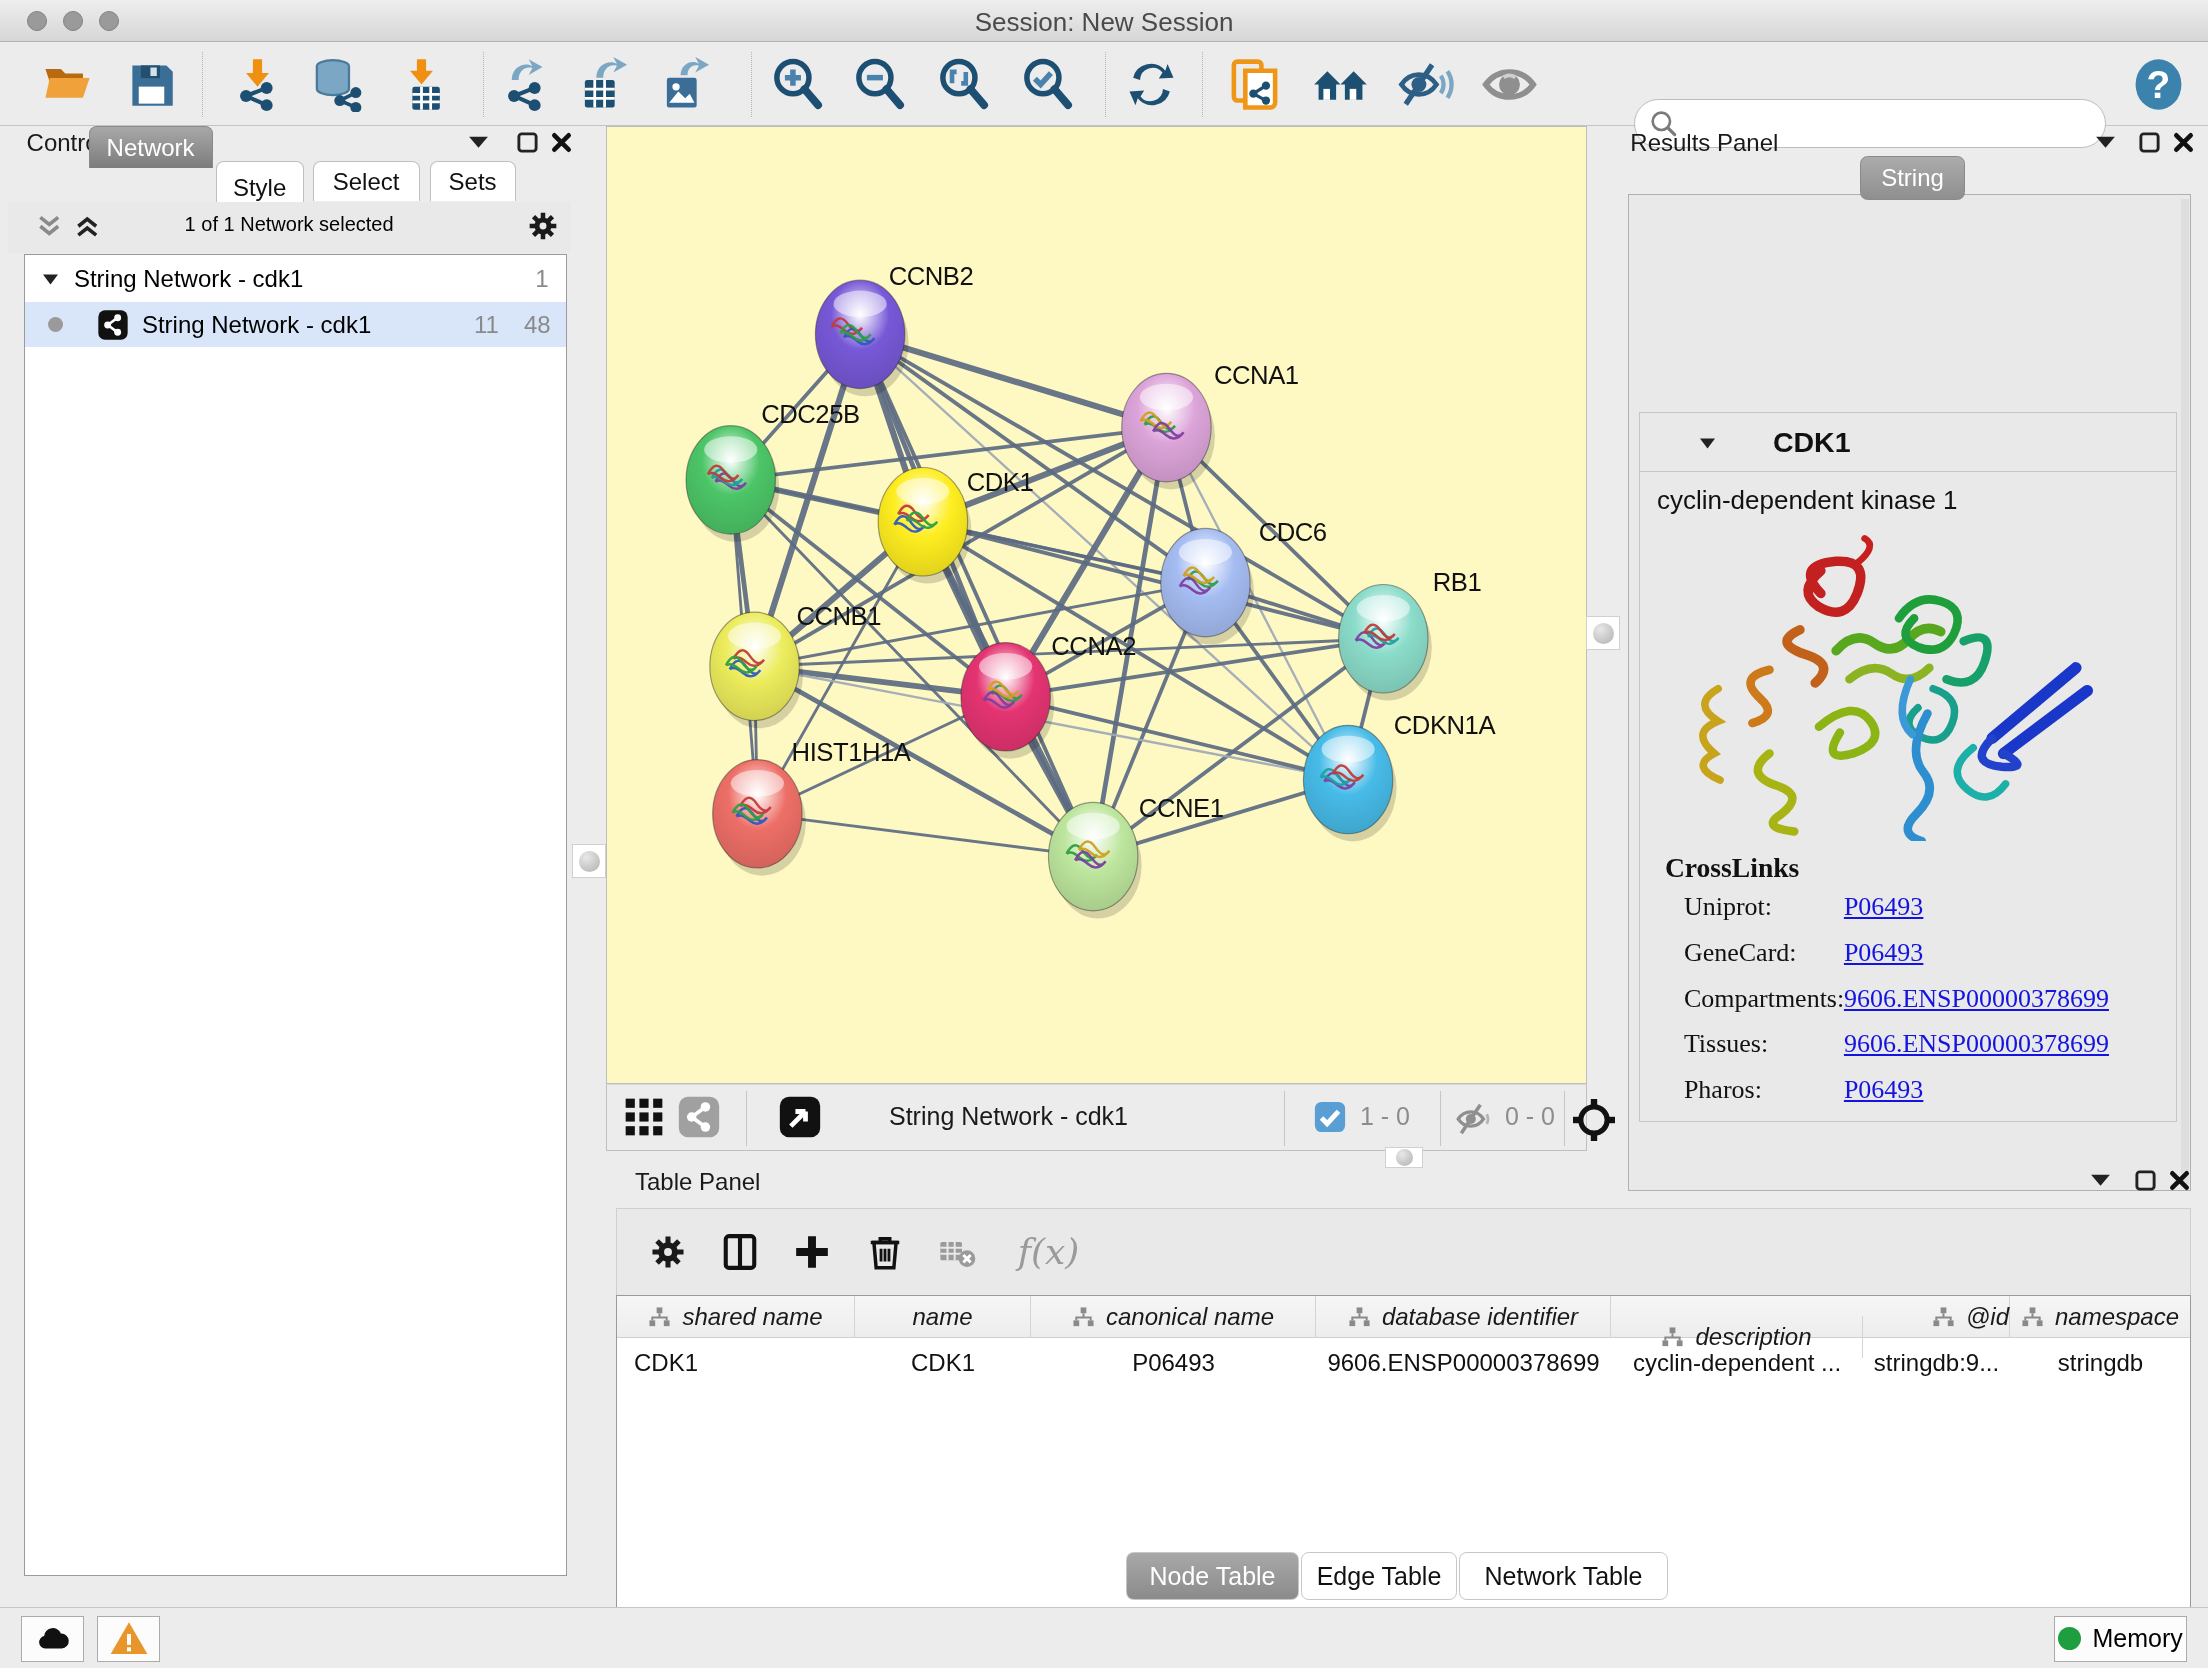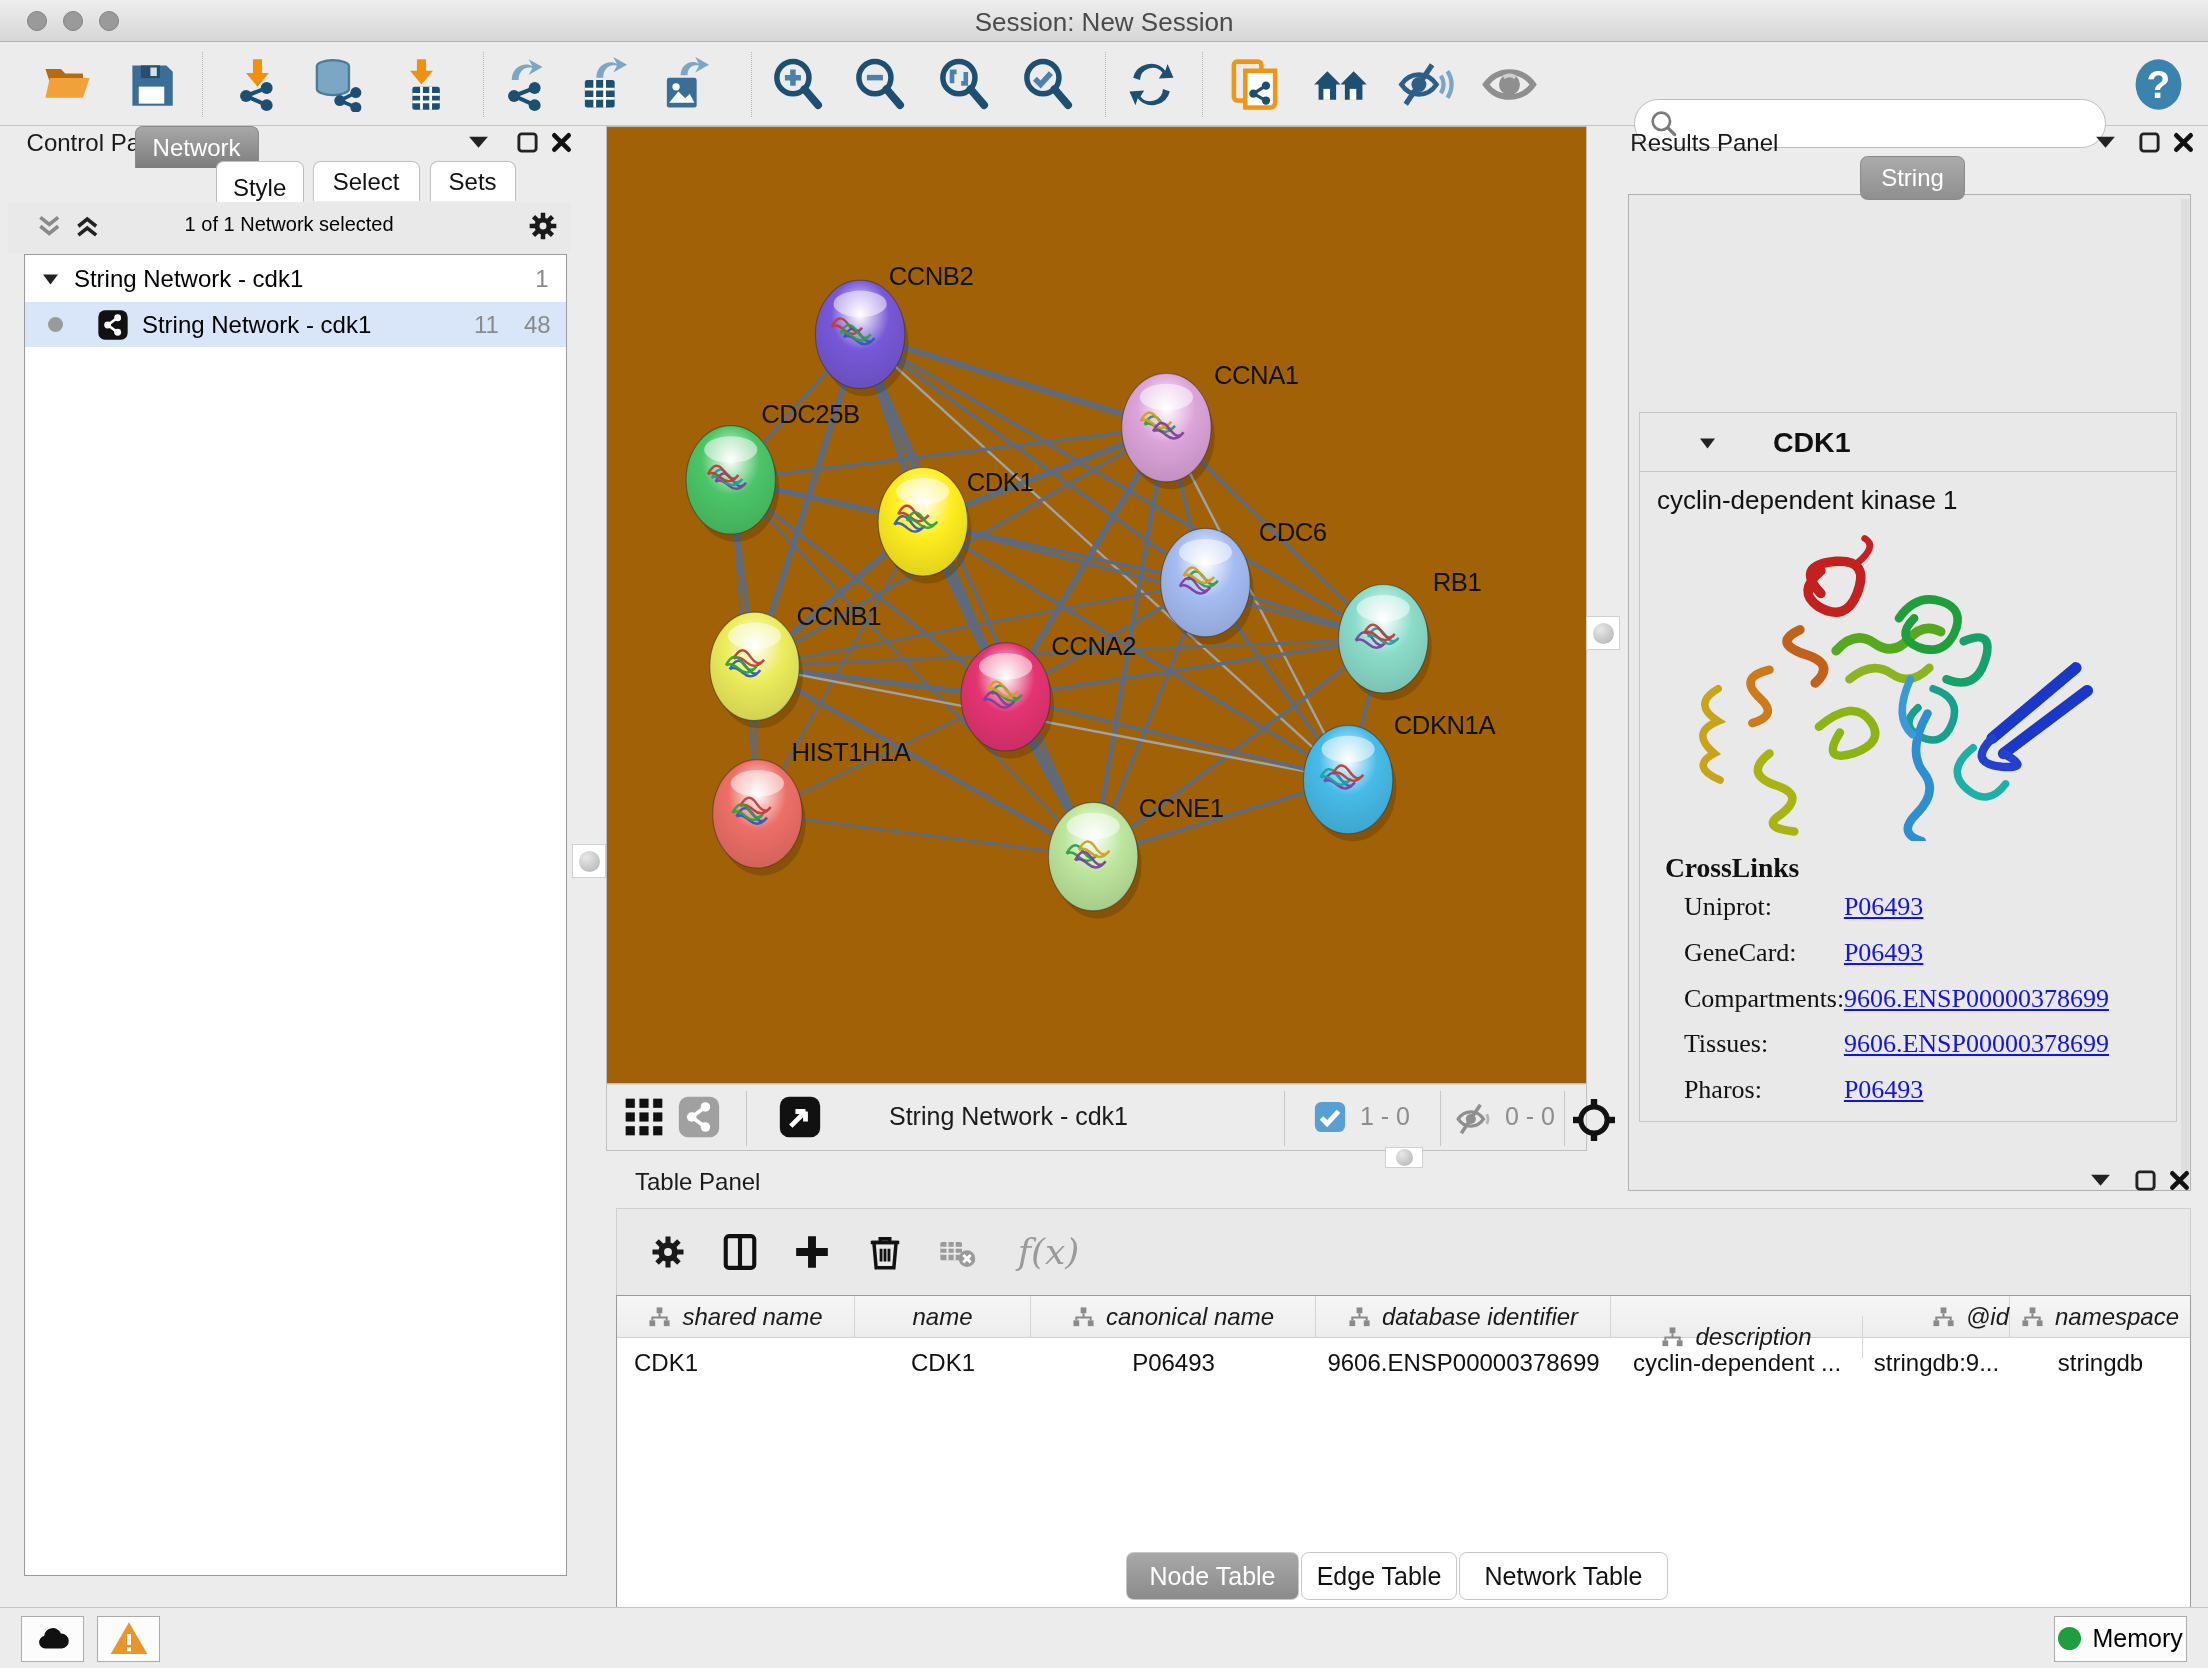--- a/index.html
+++ b/index.html
@@ -30,30 +30,30 @@
 
   
   .panel-title { font-size:24px; color:#1a1a1a; }
   .panel-ctrl { display:inline-block; cursor:pointer; }
 
   
   #control-panel { position:absolute; left:7.6px; top:126px; width:563px; height:1480px; }
   .tab { position:absolute; top:0; height:42px; border:1px solid #c0c0c0;
     border-bottom:none; border-radius:7.6px 7.6px 0 0; background:#fff; color:#111;
     font-size:24px; display:flex; align-items:center; justify-content:center; cursor:pointer; }
-  .tab.active { background:linear-gradient(#a8a8a8,#7c7c7c); color:#fff; border-color:#8a8a8a;margin-left:46px; }
+  .tab.active { background:linear-gradient(#a8a8a8,#7c7c7c); color:#fff; border-color:#8a8a8a; }
   #net-tree { position:absolute; left:16px; top:128px; width:543px; height:1322px;
     background:#fff; border:1.9px solid #9a9a9a; }
   .tree-row { position:absolute; left:0; width:100%; height:45px; font-size:24px;
     display:flex; align-items:center; cursor:pointer; }
   .tree-count { color:#8a8a8a; }
 
   
   #canvas-wrap { position:absolute; left:606px; top:126px; width:981px; height:958px;
-    background:#a16207; border:1px solid #bdbdbd; }
+    background:#fef9c3; border:1px solid #bdbdbd; }
   #netnav { position:absolute; left:606px; top:1084px; width:981px; height:67px;
     background:#ececec; border:1px solid #c0c0c0; border-top:1px solid #d8d8d8; }
   .navsep { position:absolute; top:5.7px; height:55px; width:0; border-left:1px solid #c6c6c6; }
   .navbtn { position:absolute; top:9.5px; cursor:pointer; }
   .navnum { font-size:25px; color:#8c8c8c; }
 
   
   .split-h { position:absolute; width:34px; height:34px; background:#fff;
     border:1px solid #d0d0d0; display:flex; align-items:center; justify-content:center; cursor:pointer;}
   .split-dot { width:21px; height:21px; border-radius:50%;

